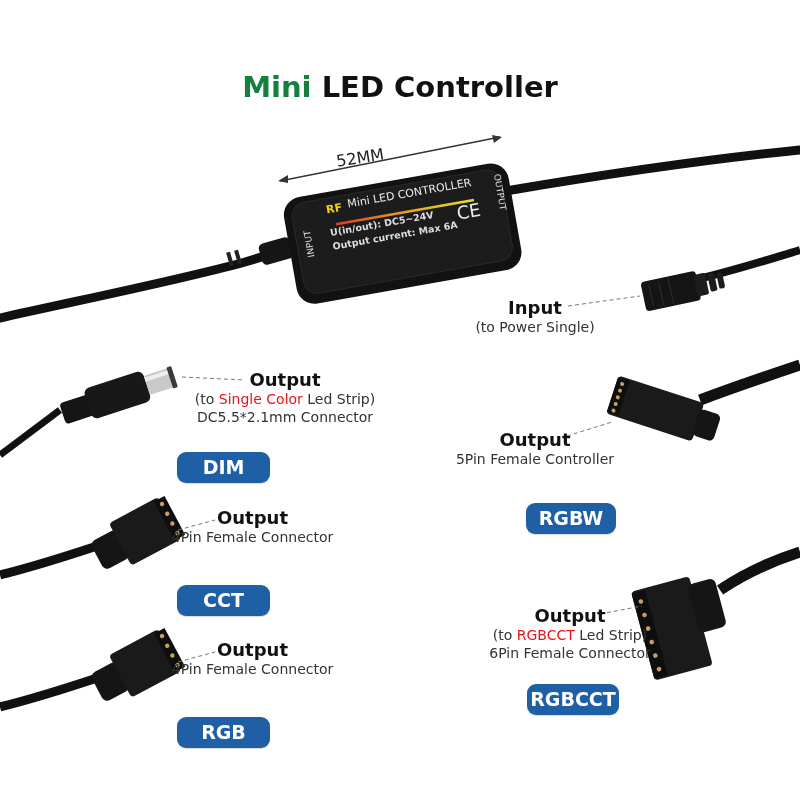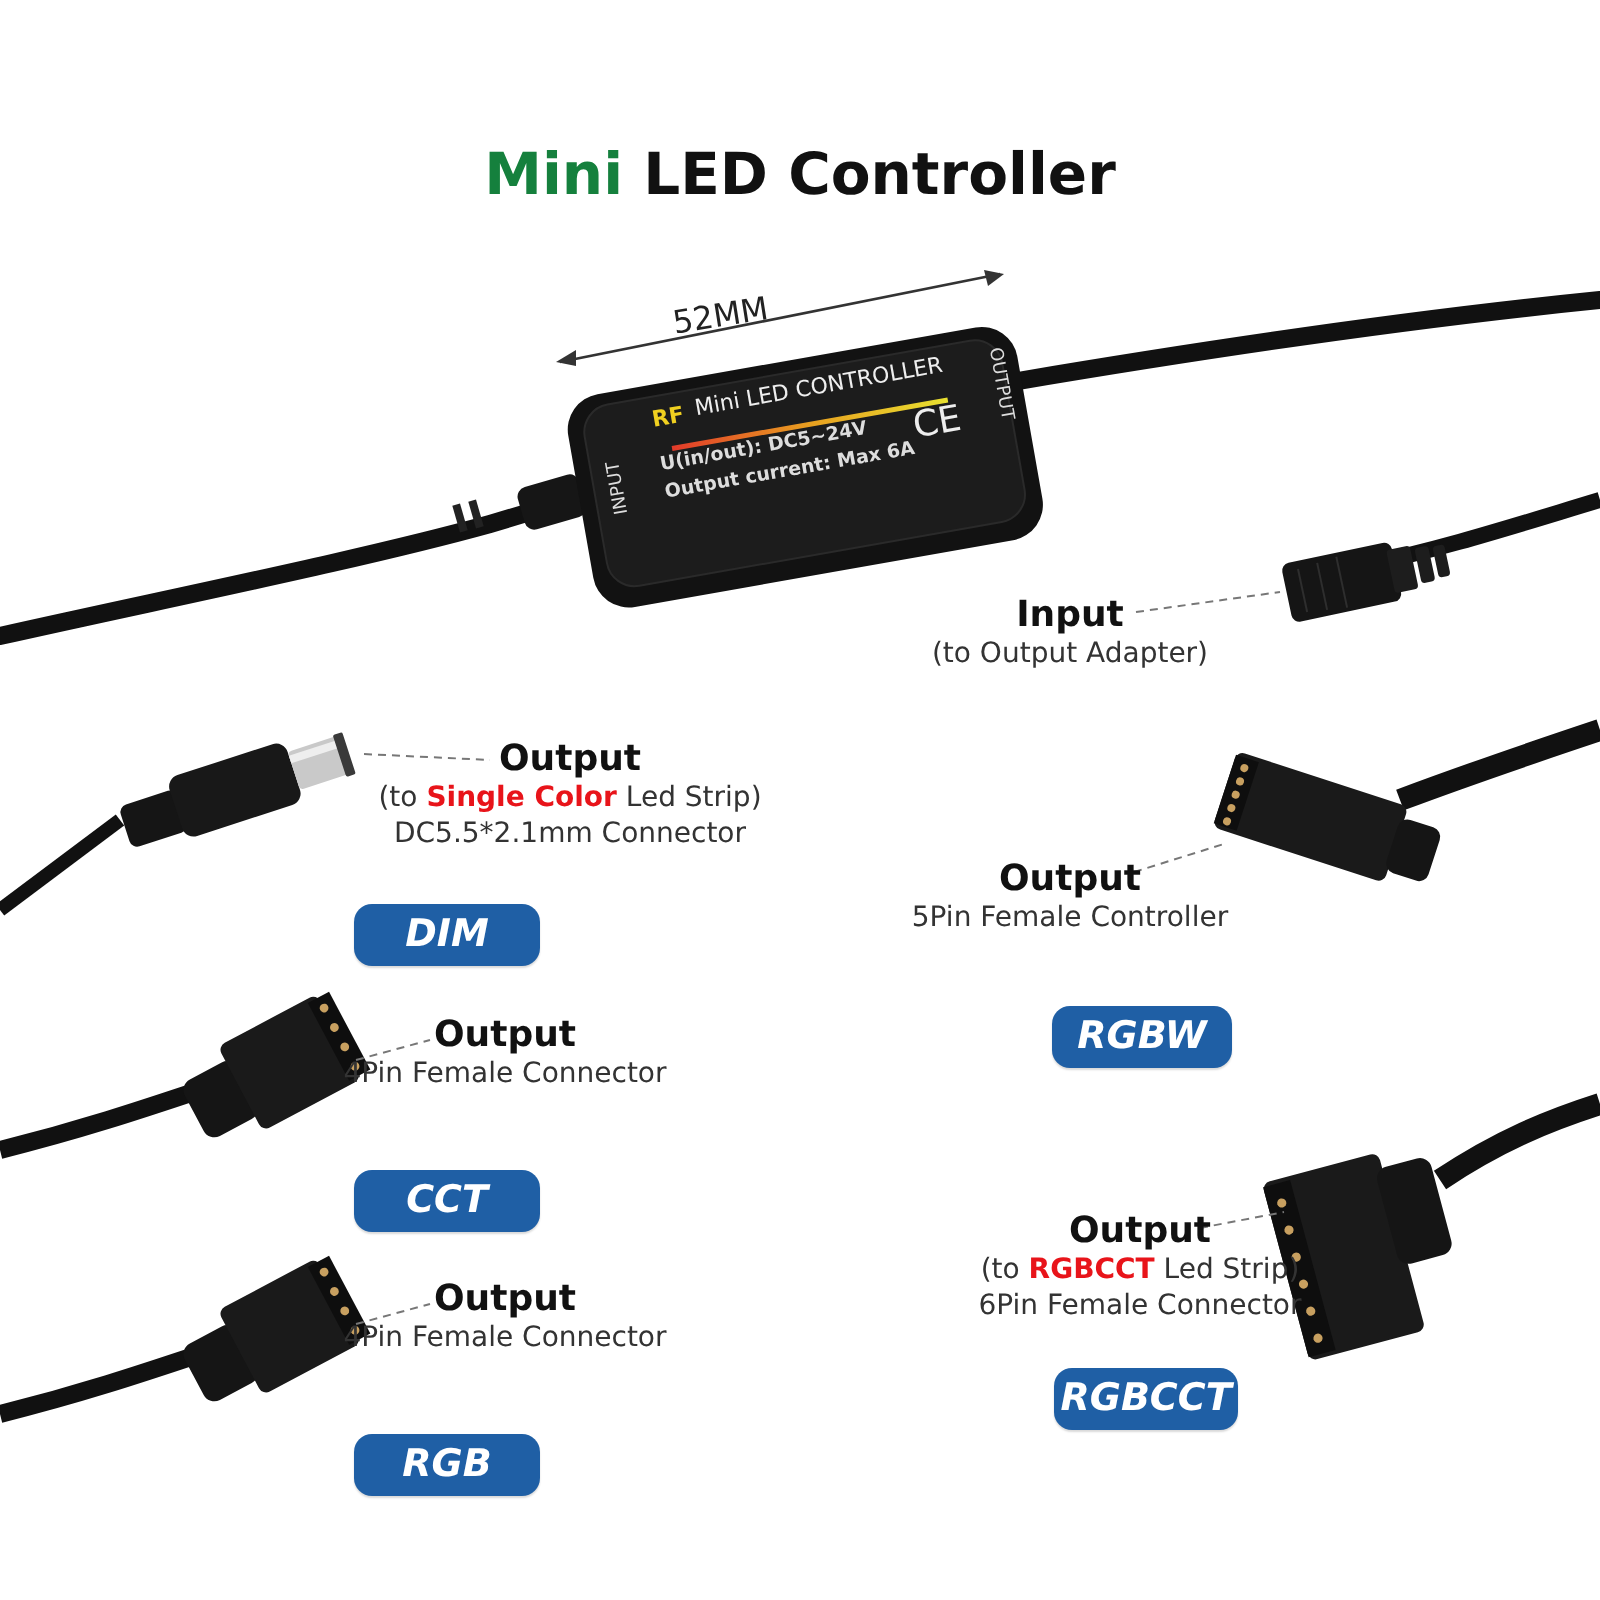--- a/index.html
+++ b/index.html
@@ -6,23 +6,23 @@
   body { width:800px; height:800px; background:#ffffff; position:relative; overflow:hidden;
          font-family:"DejaVu Sans", "Liberation Sans", sans-serif; }
   .abs { position:absolute; }
   svg.scene { position:absolute; left:0; top:0; }
   .title { left:0; top:70px; width:800px; text-align:center; font-size:29px; font-weight:bold; color:#111; letter-spacing:0px; }
   .title .hl { color:#15803d; }
   .dim-text { font-size:16px; color:#222; transform:rotate(-9deg); transform-origin:left top; }
   .label { text-align:center; color:#2a2a2a; }
   .label .head { font-size:18px; font-weight:bold; color:#111; line-height:20px; }
   .label .sub { font-size:14px; line-height:18px; color:#333; white-space:nowrap; }
-  .label .red { color:#e8141a;font-weight:bold; }
+  .label .red { color:#e8141a; }
   .badge { background:#1f5fa5; color:#fff; font-weight:bold; font-size:19px; border-radius:9px;
-           text-align:center; height:31px; line-height:31px; box-shadow:0 1px 1px rgba(0,0,0,0.15);font-style:italic; }
+           text-align:center; height:31px; line-height:31px; box-shadow:0 1px 1px rgba(0,0,0,0.15); }
   .dev-text { font-family:"DejaVu Sans", sans-serif; }
 </style>
 </head>
 <body>
 
 <svg class="scene" width="800" height="800" viewBox="0 0 800 800">
 
   <path d="M0,318 C80,300 180,280 245,262 L285,250" stroke="#111" stroke-width="9" fill="none" stroke-linecap="round"></path>
 
   <g>
@@ -143,21 +143,21 @@
 
 <div class="abs title">
   <span class="hl">Mini</span>
   <span>LED Controller</span>
 </div>
 
 <div class="abs dim-text" style="left:335px; top:152px;">52MM</div>
 
 <div class="abs label" style="left:440px; top:298px; width:190px;">
   <div class="head">Input</div>
-  <div class="sub">(to Output Adapter)</div>
+  <div class="sub">(to Power Single)</div>
 </div>
 
 <div class="abs label" style="left:185px; top:370px; width:200px;">
   <div class="head">Output</div>
   <div class="sub"><span>(to </span><span class="red">Single Color</span><span> Led Strip)</span></div>
   <div class="sub">DC5.5*2.1mm Connector</div>
 </div>
 <div class="abs badge" style="left:177px; top:452px; width:93px;">DIM</div>
 
 <div class="abs label" style="left:160px; top:508px; width:185px;">

